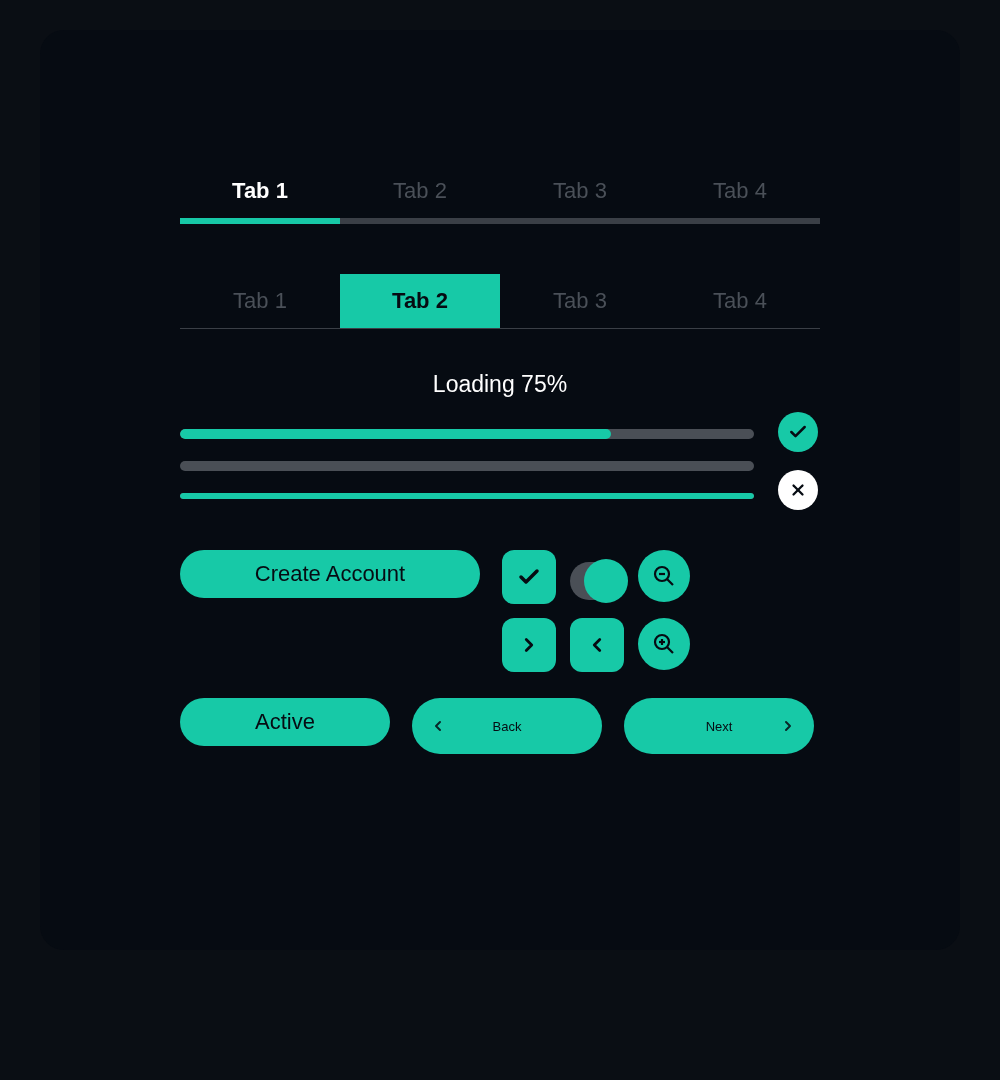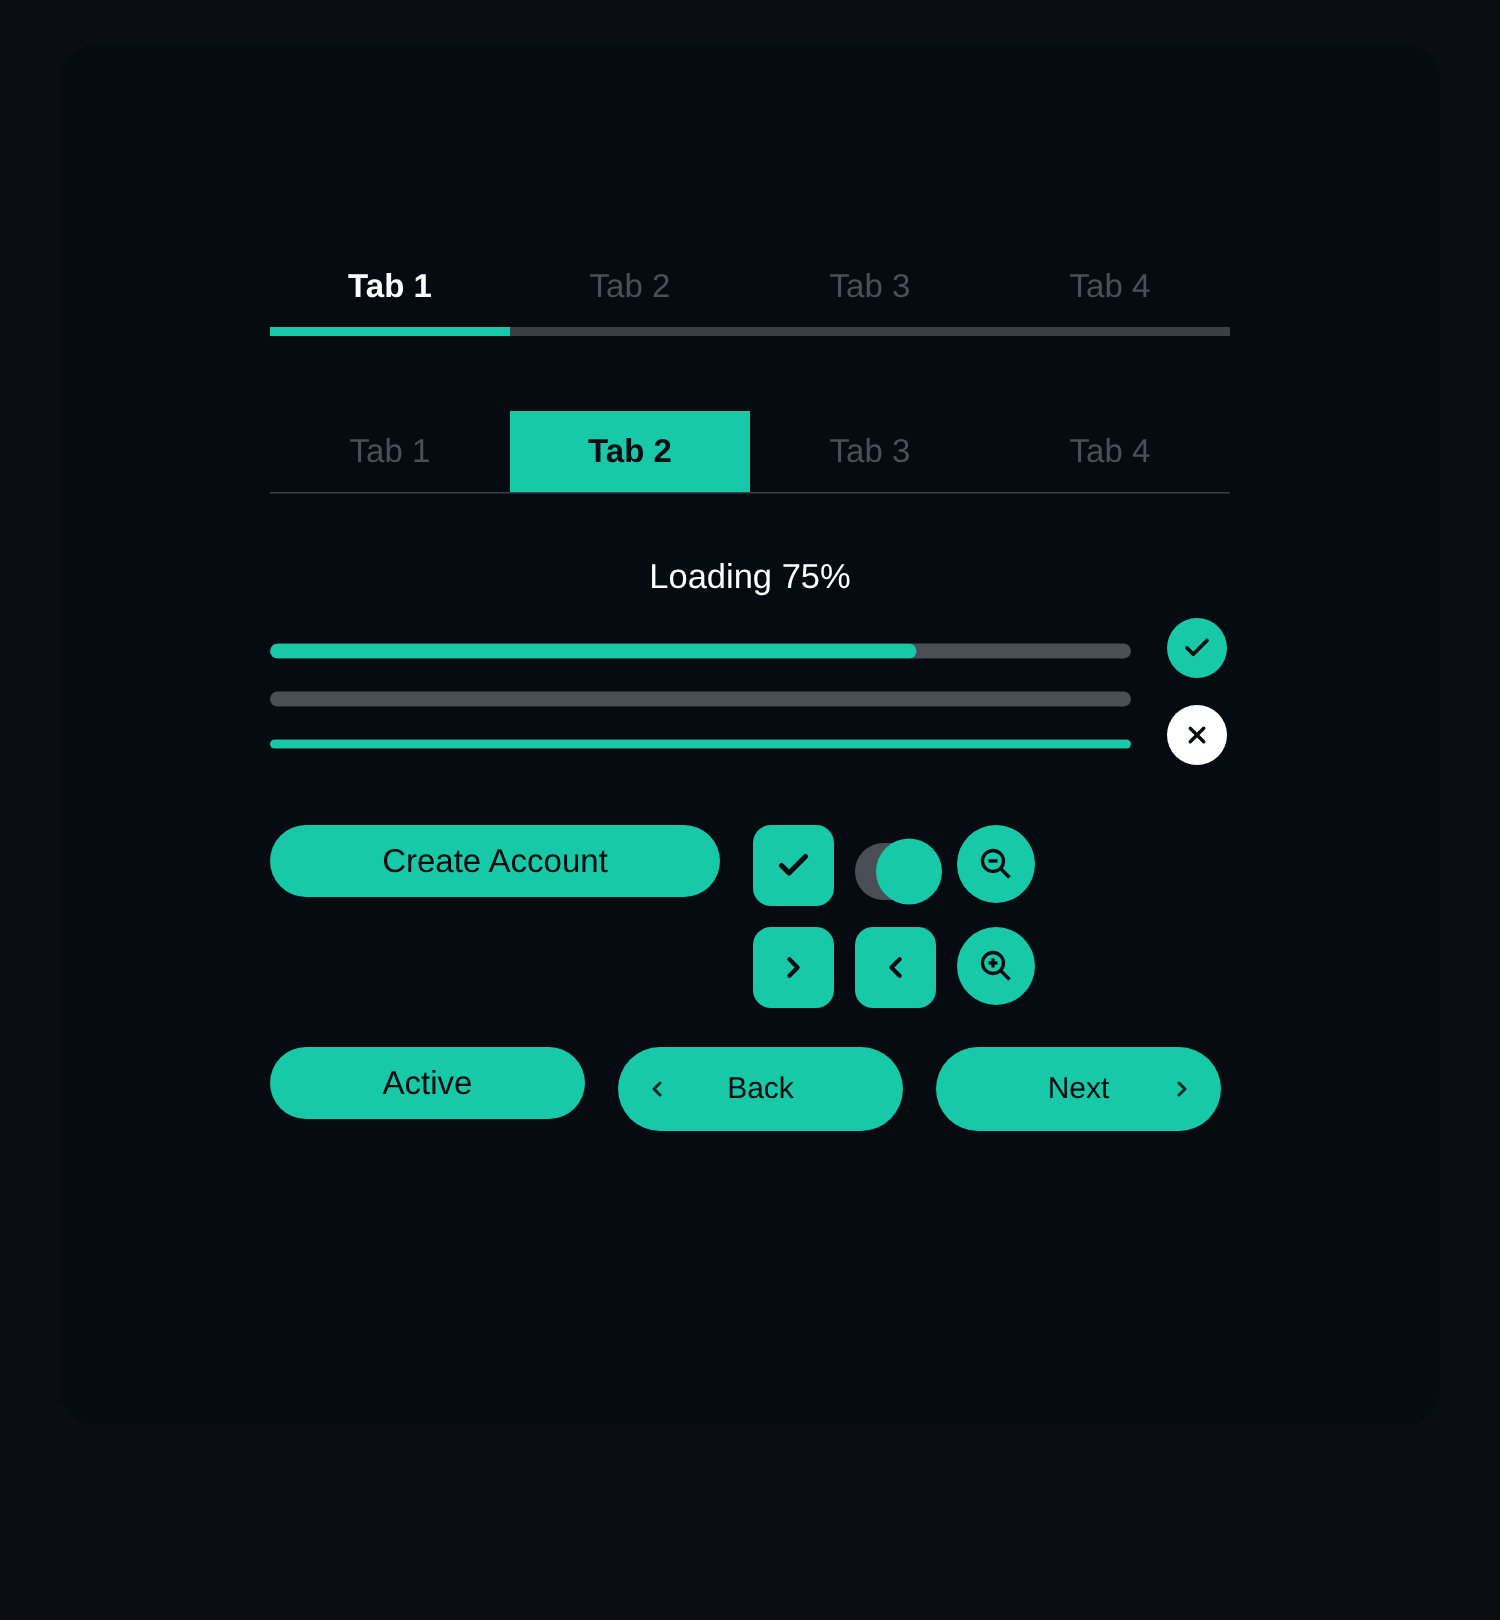--- a/index.html
+++ b/index.html
@@ -197,21 +197,21 @@
     display: flex;
     gap: 22px;
   }
   .nav-btn {
     background: #17c9a7;
     color: #060b12;
     border: none;
     border-radius: 30px;
     height: 56px;
     width: 190px;
-    font-size: 20px;
+    font-size: 13px;
     font-weight: 500;
     display: flex;
     align-items: center;
     justify-content: center;
     gap: 30px;
     cursor: pointer;
     padding: 0 20px;
     position: relative;
   }
   .nav-btn .arrow { opacity: 0.85; position:absolute; }

